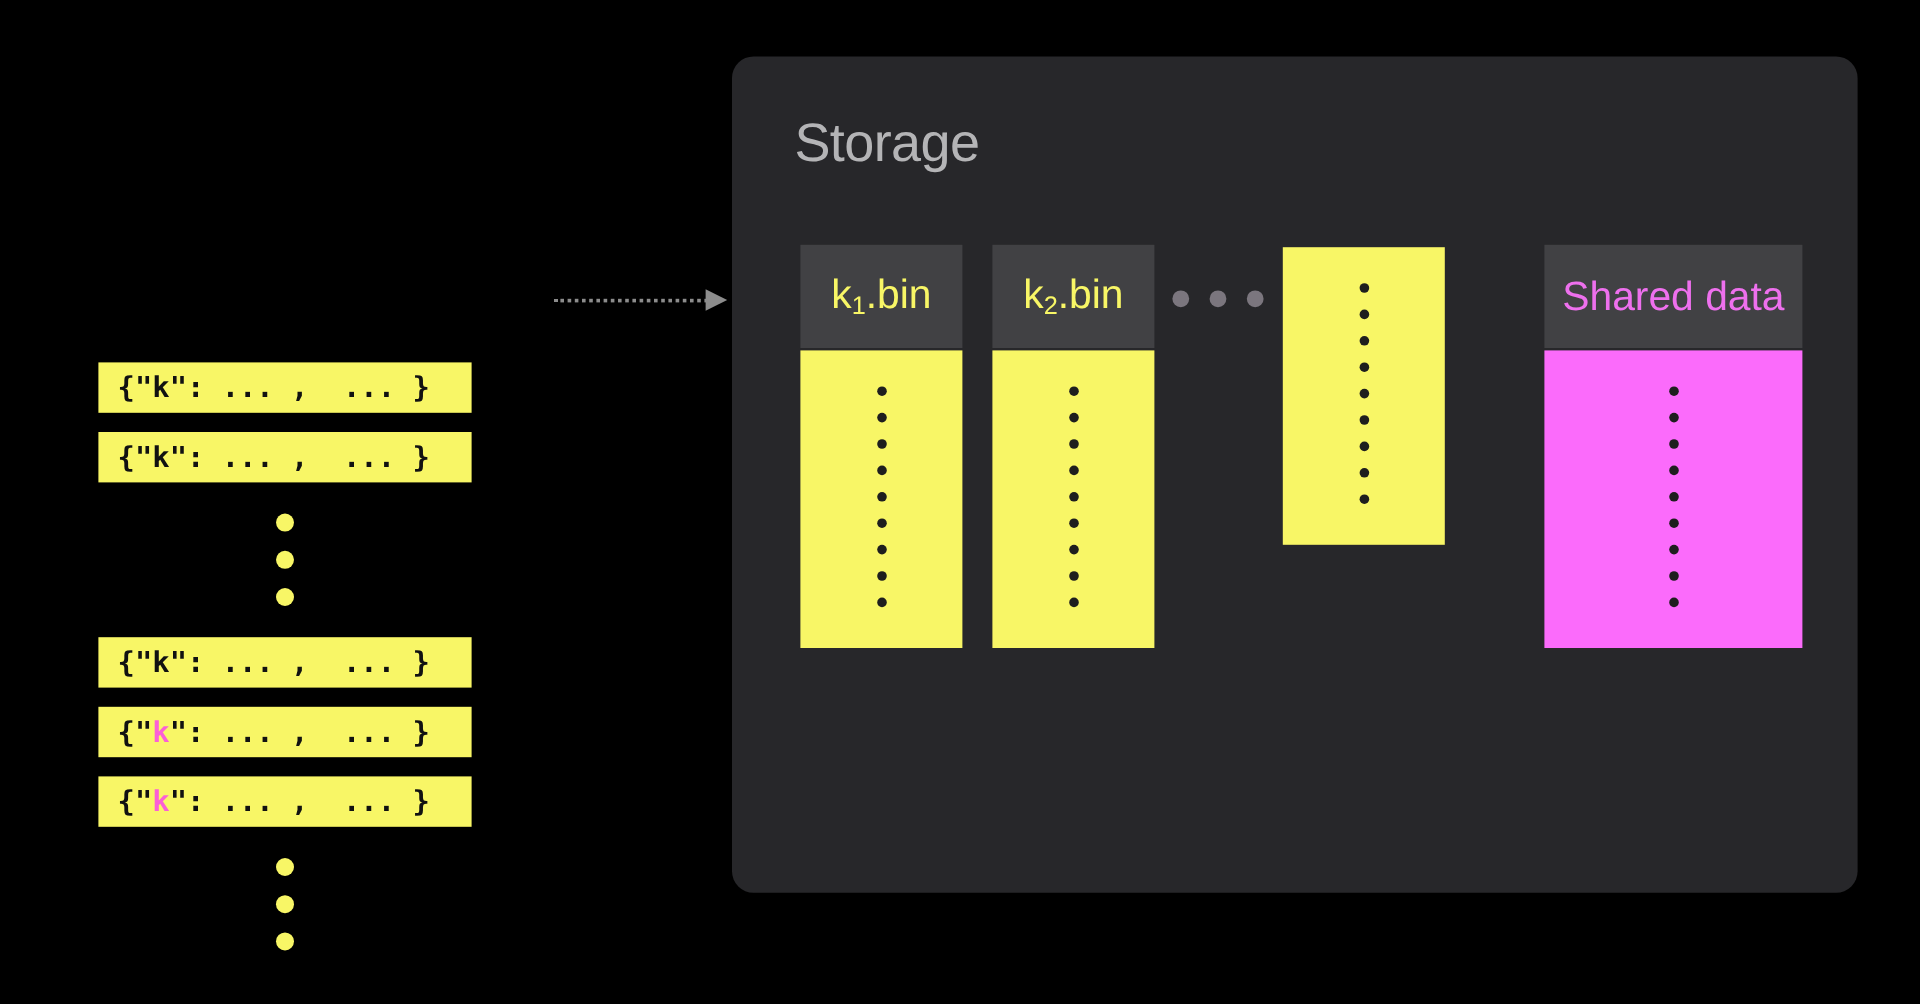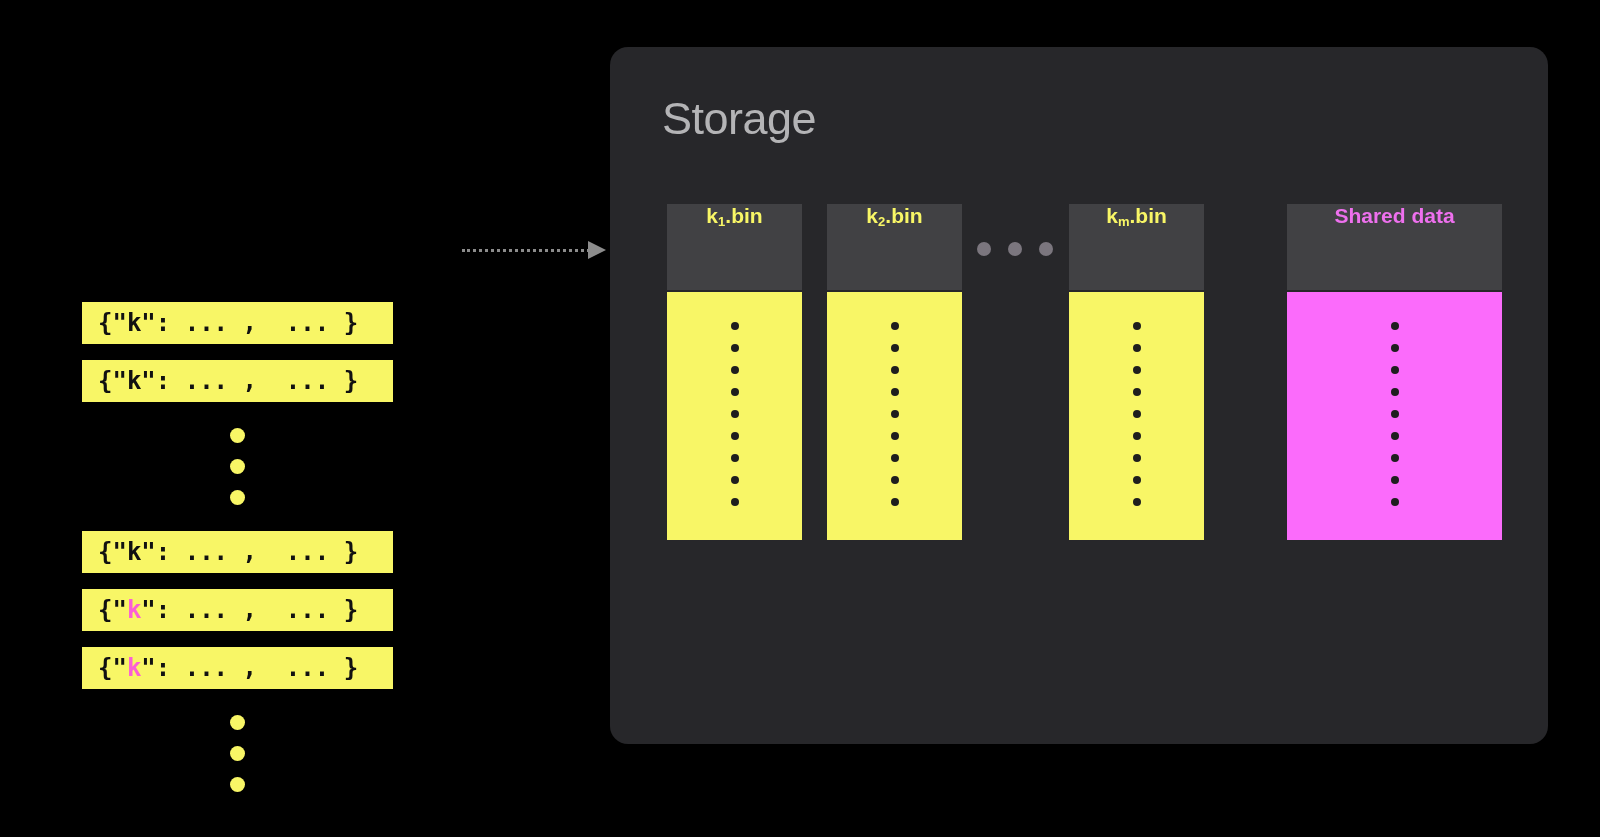--- a/index.html
+++ b/index.html
@@ -107,23 +107,24 @@
     left: 0;
     top: 157px;
     width: 100%;
     height: 336px;
   }
   .bin { position: absolute; top: 0; }
   .bin-header {
     height: 86px;
     background: var(--bin-header, #414144);
     display: flex;
+    align-items: center;
     justify-content: center;
-    font-size: 21px;
-    font-weight: 700;
+    font-size: 34px;
+    font-weight: 400;
     white-space: nowrap;
   }
   .bin-label-yellow { color: var(--yellow, #f8f666); }
   .bin-label-magenta { color: var(--magenta-label, #ee70ee); }
   .bin-body {
     margin-top: 2px;
     height: 248px;
     display: flex;
     flex-direction: column;
     align-items: center;
@@ -222,23 +223,20 @@
             <div class="dot-dark"></div>
             <div class="dot-dark"></div>
           </div>
         </div>
         <div class="h-ellipsis">
           <div class="dot-gray"></div>
           <div class="dot-gray"></div>
           <div class="dot-gray"></div>
         </div>
         <div class="bin" style="left: 459px; width: 135px;">
-          <div class="bin-header">
-            <span class="bin-label-yellow"><span>k</span><sub class="sub">m</sub><span>.bin</span></span>
-          </div>
           <div class="bin-body bin-body-yellow">
             <div class="dot-dark"></div>
             <div class="dot-dark"></div>
             <div class="dot-dark"></div>
             <div class="dot-dark"></div>
             <div class="dot-dark"></div>
             <div class="dot-dark"></div>
             <div class="dot-dark"></div>
             <div class="dot-dark"></div>
             <div class="dot-dark"></div>

